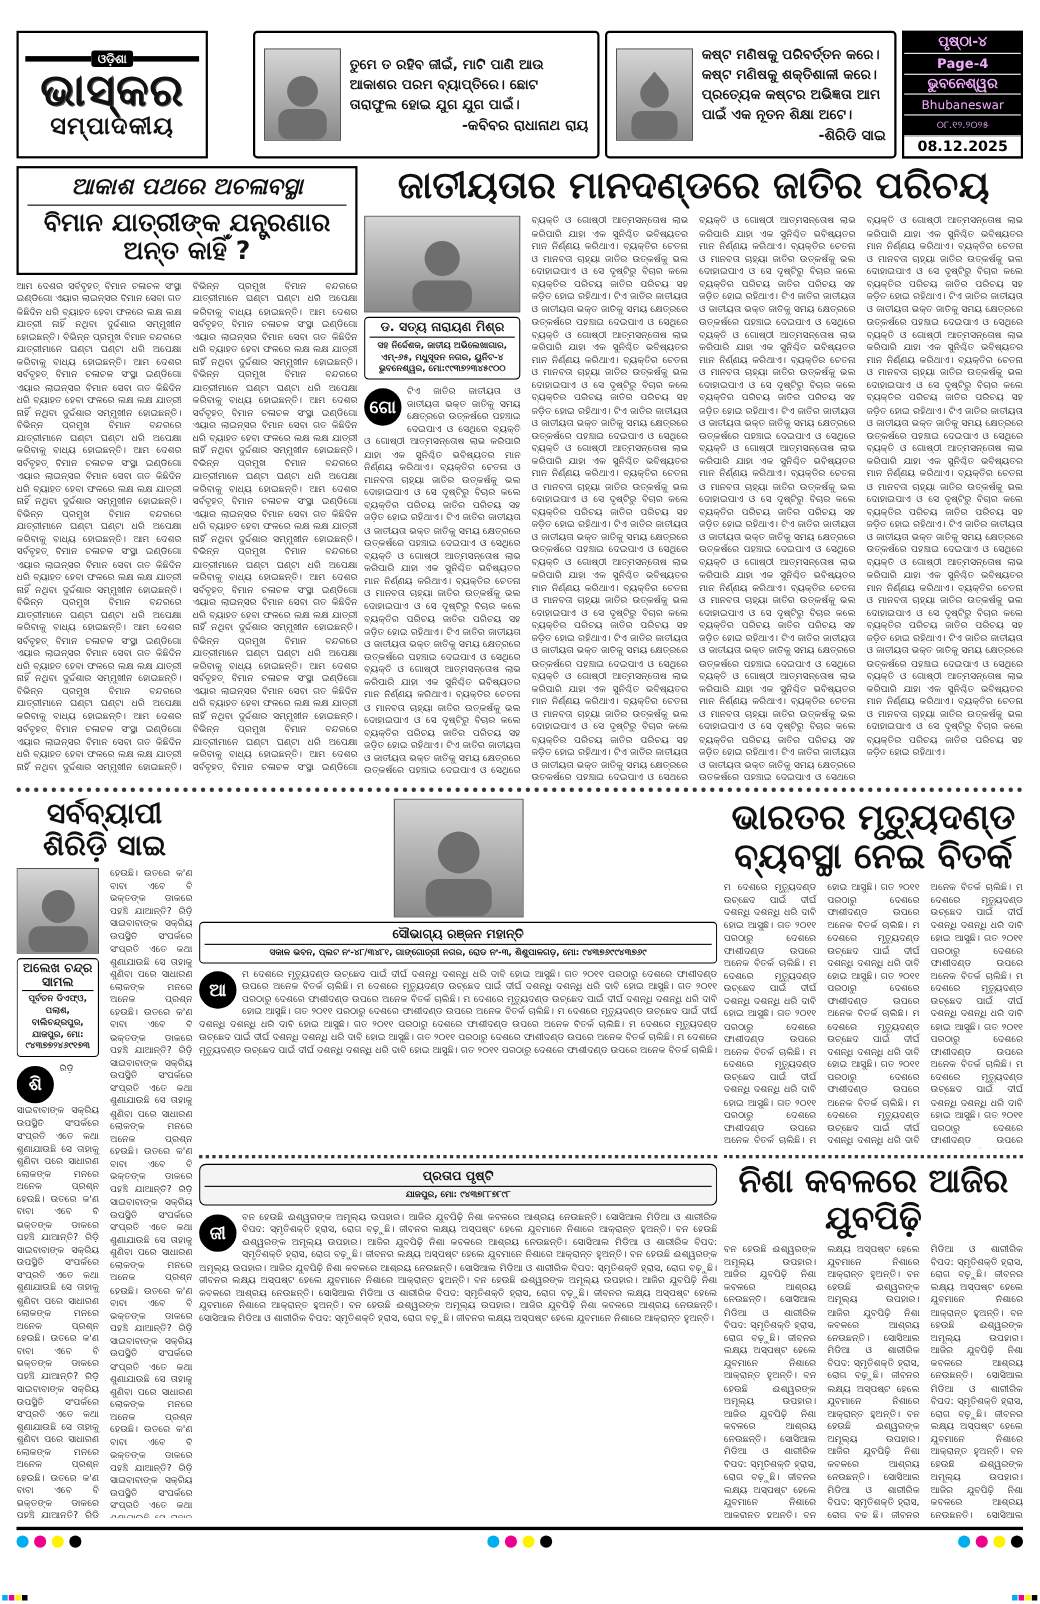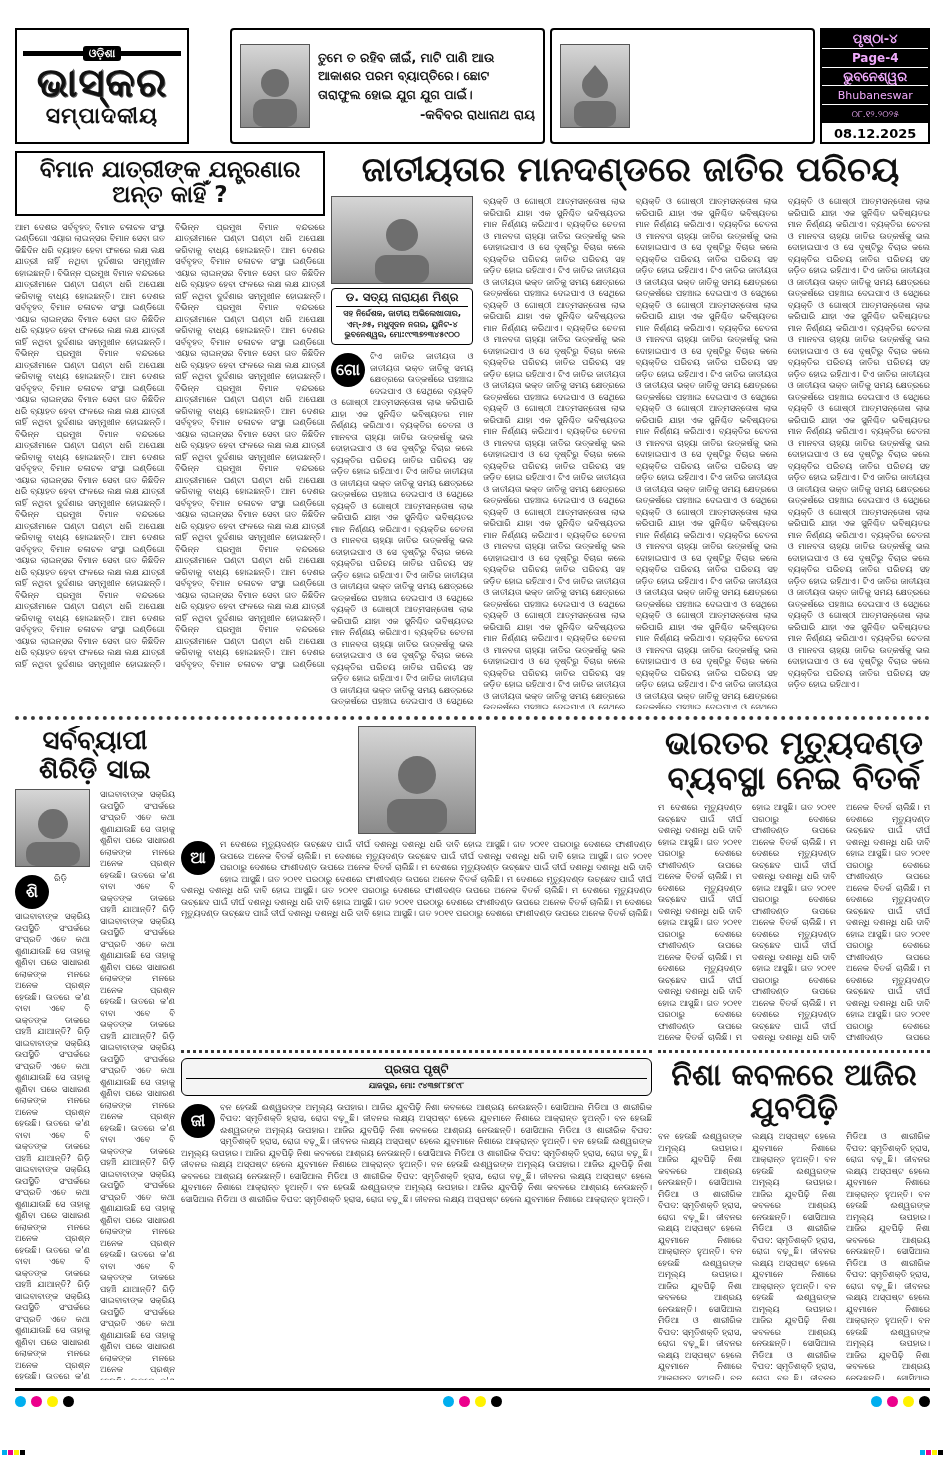--- a/index.html
+++ b/index.html
@@ -147,36 +147,41 @@
     </div>
 
     <div class="quotebox q2">
       <div class="photo q-photo">
         <svg width="60" height="66" viewBox="0 0 60 66">
           <circle cx="30" cy="24" r="13" fill="#6e6e6e"></circle>
           <path d="M30 4 L40 16 L20 16 Z" fill="#6e6e6e"></path>
           <rect x="9" y="40" width="42" height="26" rx="9" fill="#6e6e6e"></rect>
         </svg>
       </div>
+      <div class="q-text">
+        <div class="q-quote">କଷ୍ଟ ମଣିଷକୁ ପରିବର୍ତ୍ତନ କରେ। କଷ୍ଟ ମଣିଷକୁ ଶକ୍ତିଶାଳୀ କରେ। ପ୍ରତ୍ୟେକ କଷ୍ଟର ଅଭିଜ୍ଞତା ଆମ ପାଇଁ ଏକ ନୂତନ ଶିକ୍ଷା ଅଟେ।</div>
+        <div class="q-attr">-ଶିରିଡି ସାଇ</div>
+      </div>
     </div>
 
     <div class="pageinfo">
       <div class="pi-page-od">ପୃଷ୍ଠା-୪</div>
       <div class="pi-page-en">Page-4</div>
       <div class="pi-city-od">ଭୁବନେଶ୍ୱର</div>
       <div class="pi-city-en">Bhubaneswar</div>
       <div class="pi-date-od">୦୮.୧୨.୨୦୨୫</div>
       <div class="pi-date-en">08.12.2025</div>
     </div>
   </div>
 
   <div class="section1">
 
     <div class="art-aviation">
       <div class="aviation-headbox">
+        <div class="aviation-kicker">ଆକାଶ ପଥରେ ଅଚଳାବସ୍ଥା</div>
         <div class="aviation-headline">ବିମାନ ଯାତ୍ରୀଙ୍କ ଯନ୍ତ୍ରଣାର ଅନ୍ତ କାହିଁ ?</div>
       </div>
       <div class="aviation-body bodytext">ଆମ ଦେଶର ସର୍ବବୃହତ୍ ବିମାନ ଚଳାଚଳ ସଂସ୍ଥା ଇଣ୍ଡିଗୋ ଏୟାର ଲାଇନ୍ସର ବିମାନ ସେବା ଗତ କିଛିଦିନ ଧରି ବ୍ୟାହତ ହେବା ଫଳରେ ଲକ୍ଷ ଲକ୍ଷ ଯାତ୍ରୀ ନାହିଁ ନଥିବା ଦୁର୍ଦ୍ଦଶାର ସମ୍ମୁଖୀନ ହୋଇଛନ୍ତି। ବିଭିନ୍ନ ପ୍ରମୁଖ ବିମାନ ବନ୍ଦରରେ ଯାତ୍ରୀମାନେ ଘଣ୍ଟା ଘଣ୍ଟା ଧରି ଅପେକ୍ଷା କରିବାକୁ ବାଧ୍ୟ ହୋଇଛନ୍ତି। ଆମ ଦେଶର ସର୍ବବୃହତ୍ ବିମାନ ଚଳାଚଳ ସଂସ୍ଥା ଇଣ୍ଡିଗୋ ଏୟାର ଲାଇନ୍ସର ବିମାନ ସେବା ଗତ କିଛିଦିନ ଧରି ବ୍ୟାହତ ହେବା ଫଳରେ ଲକ୍ଷ ଲକ୍ଷ ଯାତ୍ରୀ ନାହିଁ ନଥିବା ଦୁର୍ଦ୍ଦଶାର ସମ୍ମୁଖୀନ ହୋଇଛନ୍ତି। ବିଭିନ୍ନ ପ୍ରମୁଖ ବିମାନ ବନ୍ଦରରେ ଯାତ୍ରୀମାନେ ଘଣ୍ଟା ଘଣ୍ଟା ଧରି ଅପେକ୍ଷା କରିବାକୁ ବାଧ୍ୟ ହୋଇଛନ୍ତି। ଆମ ଦେଶର ସର୍ବବୃହତ୍ ବିମାନ ଚଳାଚଳ ସଂସ୍ଥା ଇଣ୍ଡିଗୋ ଏୟାର ଲାଇନ୍ସର ବିମାନ ସେବା ଗତ କିଛିଦିନ ଧରି ବ୍ୟାହତ ହେବା ଫଳରେ ଲକ୍ଷ ଲକ୍ଷ ଯାତ୍ରୀ ନାହିଁ ନଥିବା ଦୁର୍ଦ୍ଦଶାର ସମ୍ମୁଖୀନ ହୋଇଛନ୍ତି। ବିଭିନ୍ନ ପ୍ରମୁଖ ବିମାନ ବନ୍ଦରରେ ଯାତ୍ରୀମାନେ ଘଣ୍ଟା ଘଣ୍ଟା ଧରି ଅପେକ୍ଷା କରିବାକୁ ବାଧ୍ୟ ହୋଇଛନ୍ତି। ଆମ ଦେଶର ସର୍ବବୃହତ୍ ବିମାନ ଚଳାଚଳ ସଂସ୍ଥା ଇଣ୍ଡିଗୋ ଏୟାର ଲାଇନ୍ସର ବିମାନ ସେବା ଗତ କିଛିଦିନ ଧରି ବ୍ୟାହତ ହେବା ଫଳରେ ଲକ୍ଷ ଲକ୍ଷ ଯାତ୍ରୀ ନାହିଁ ନଥିବା ଦୁର୍ଦ୍ଦଶାର ସମ୍ମୁଖୀନ ହୋଇଛନ୍ତି। ବିଭିନ୍ନ ପ୍ରମୁଖ ବିମାନ ବନ୍ଦରରେ ଯାତ୍ରୀମାନେ ଘଣ୍ଟା ଘଣ୍ଟା ଧରି ଅପେକ୍ଷା କରିବାକୁ ବାଧ୍ୟ ହୋଇଛନ୍ତି। ଆମ ଦେଶର ସର୍ବବୃହତ୍ ବିମାନ ଚଳାଚଳ ସଂସ୍ଥା ଇଣ୍ଡିଗୋ ଏୟାର ଲାଇନ୍ସର ବିମାନ ସେବା ଗତ କିଛିଦିନ ଧରି ବ୍ୟାହତ ହେବା ଫଳରେ ଲକ୍ଷ ଲକ୍ଷ ଯାତ୍ରୀ ନାହିଁ ନଥିବା ଦୁର୍ଦ୍ଦଶାର ସମ୍ମୁଖୀନ ହୋଇଛନ୍ତି। ବିଭିନ୍ନ ପ୍ରମୁଖ ବିମାନ ବନ୍ଦରରେ ଯାତ୍ରୀମାନେ ଘଣ୍ଟା ଘଣ୍ଟା ଧରି ଅପେକ୍ଷା କରିବାକୁ ବାଧ୍ୟ ହୋଇଛନ୍ତି। ଆମ ଦେଶର ସର୍ବବୃହତ୍ ବିମାନ ଚଳାଚଳ ସଂସ୍ଥା ଇଣ୍ଡିଗୋ ଏୟାର ଲାଇନ୍ସର ବିମାନ ସେବା ଗତ କିଛିଦିନ ଧରି ବ୍ୟାହତ ହେବା ଫଳରେ ଲକ୍ଷ ଲକ୍ଷ ଯାତ୍ରୀ ନାହିଁ ନଥିବା ଦୁର୍ଦ୍ଦଶାର ସମ୍ମୁଖୀନ ହୋଇଛନ୍ତି। ବିଭିନ୍ନ ପ୍ରମୁଖ ବିମାନ ବନ୍ଦରରେ ଯାତ୍ରୀମାନେ ଘଣ୍ଟା ଘଣ୍ଟା ଧରି ଅପେକ୍ଷା କରିବାକୁ ବାଧ୍ୟ ହୋଇଛନ୍ତି। ଆମ ଦେଶର ସର୍ବବୃହତ୍ ବିମାନ ଚଳାଚଳ ସଂସ୍ଥା ଇଣ୍ଡିଗୋ ଏୟାର ଲାଇନ୍ସର ବିମାନ ସେବା ଗତ କିଛିଦିନ ଧରି ବ୍ୟାହତ ହେବା ଫଳରେ ଲକ୍ଷ ଲକ୍ଷ ଯାତ୍ରୀ ନାହିଁ ନଥିବା ଦୁର୍ଦ୍ଦଶାର ସମ୍ମୁଖୀନ ହୋଇଛନ୍ତି। ବିଭିନ୍ନ ପ୍ରମୁଖ ବିମାନ ବନ୍ଦରରେ ଯାତ୍ରୀମାନେ ଘଣ୍ଟା ଘଣ୍ଟା ଧରି ଅପେକ୍ଷା କରିବାକୁ ବାଧ୍ୟ ହୋଇଛନ୍ତି। ଆମ ଦେଶର ସର୍ବବୃହତ୍ ବିମାନ ଚଳାଚଳ ସଂସ୍ଥା ଇଣ୍ଡିଗୋ ଏୟାର ଲାଇନ୍ସର ବିମାନ ସେବା ଗତ କିଛିଦିନ ଧରି ବ୍ୟାହତ ହେବା ଫଳରେ ଲକ୍ଷ ଲକ୍ଷ ଯାତ୍ରୀ ନାହିଁ ନଥିବା ଦୁର୍ଦ୍ଦଶାର ସମ୍ମୁଖୀନ ହୋଇଛନ୍ତି। ବିଭିନ୍ନ ପ୍ରମୁଖ ବିମାନ ବନ୍ଦରରେ ଯାତ୍ରୀମାନେ ଘଣ୍ଟା ଘଣ୍ଟା ଧରି ଅପେକ୍ଷା କରିବାକୁ ବାଧ୍ୟ ହୋଇଛନ୍ତି। ଆମ ଦେଶର ସର୍ବବୃହତ୍ ବିମାନ ଚଳାଚଳ ସଂସ୍ଥା ଇଣ୍ଡିଗୋ ଏୟାର ଲାଇନ୍ସର ବିମାନ ସେବା ଗତ କିଛିଦିନ ଧରି ବ୍ୟାହତ ହେବା ଫଳରେ ଲକ୍ଷ ଲକ୍ଷ ଯାତ୍ରୀ ନାହିଁ ନଥିବା ଦୁର୍ଦ୍ଦଶାର ସମ୍ମୁଖୀନ ହୋଇଛନ୍ତି। ବିଭିନ୍ନ ପ୍ରମୁଖ ବିମାନ ବନ୍ଦରରେ ଯାତ୍ରୀମାନେ ଘଣ୍ଟା ଘଣ୍ଟା ଧରି ଅପେକ୍ଷା କରିବାକୁ ବାଧ୍ୟ ହୋଇଛନ୍ତି। ଆମ ଦେଶର ସର୍ବବୃହତ୍ ବିମାନ ଚଳାଚଳ ସଂସ୍ଥା ଇଣ୍ଡିଗୋ ଏୟାର ଲାଇନ୍ସର ବିମାନ ସେବା ଗତ କିଛିଦିନ ଧରି ବ୍ୟାହତ ହେବା ଫଳରେ ଲକ୍ଷ ଲକ୍ଷ ଯାତ୍ରୀ ନାହିଁ ନଥିବା ଦୁର୍ଦ୍ଦଶାର ସମ୍ମୁଖୀନ ହୋଇଛନ୍ତି। ବିଭିନ୍ନ ପ୍ରମୁଖ ବିମାନ ବନ୍ଦରରେ ଯାତ୍ରୀମାନେ ଘଣ୍ଟା ଘଣ୍ଟା ଧରି ଅପେକ୍ଷା କରିବାକୁ ବାଧ୍ୟ ହୋଇଛନ୍ତି। ଆମ ଦେଶର ସର୍ବବୃହତ୍ ବିମାନ ଚଳାଚଳ ସଂସ୍ଥା ଇଣ୍ଡିଗୋ ଏୟାର ଲାଇନ୍ସର ବିମାନ ସେବା ଗତ କିଛିଦିନ ଧରି ବ୍ୟାହତ ହେବା ଫଳରେ ଲକ୍ଷ ଲକ୍ଷ ଯାତ୍ରୀ ନାହିଁ ନଥିବା ଦୁର୍ଦ୍ଦଶାର ସମ୍ମୁଖୀନ ହୋଇଛନ୍ତି। ବିଭିନ୍ନ ପ୍ରମୁଖ ବିମାନ ବନ୍ଦରରେ ଯାତ୍ରୀମାନେ ଘଣ୍ଟା ଘଣ୍ଟା ଧରି ଅପେକ୍ଷା କରିବାକୁ ବାଧ୍ୟ ହୋଇଛନ୍ତି। ଆମ ଦେଶର ସର୍ବବୃହତ୍ ବିମାନ ଚଳାଚଳ ସଂସ୍ଥା ଇଣ୍ଡିଗୋ ଏୟାର ଲାଇନ୍ସର ବିମାନ ସେବା ଗତ କିଛିଦିନ ଧରି ବ୍ୟାହତ ହେବା ଫଳରେ ଲକ୍ଷ ଲକ୍ଷ ଯାତ୍ରୀ ନାହିଁ ନଥିବା ଦୁର୍ଦ୍ଦଶାର ସମ୍ମୁଖୀନ ହୋଇଛନ୍ତି। ବିଭିନ୍ନ ପ୍ରମୁଖ ବିମାନ ବନ୍ଦରରେ ଯାତ୍ରୀମାନେ ଘଣ୍ଟା ଘଣ୍ଟା ଧରି ଅପେକ୍ଷା କରିବାକୁ ବାଧ୍ୟ ହୋଇଛନ୍ତି। ଆମ ଦେଶର ସର୍ବବୃହତ୍ ବିମାନ ଚଳାଚଳ ସଂସ୍ଥା ଇଣ୍ଡିଗୋ ଏୟାର ଲାଇନ୍ସର ବିମାନ ସେବା ଗତ କିଛିଦିନ ଧରି ବ୍ୟାହତ ହେବା ଫଳରେ ଲକ୍ଷ ଲକ୍ଷ ଯାତ୍ରୀ ନାହିଁ ନଥିବା ଦୁର୍ଦ୍ଦଶାର ସମ୍ମୁଖୀନ ହୋଇଛନ୍ତି। ବିଭିନ୍ନ ପ୍ରମୁଖ ବିମାନ ବନ୍ଦରରେ ଯାତ୍ରୀମାନେ ଘଣ୍ଟା ଘଣ୍ଟା ଧରି ଅପେକ୍ଷା କରିବାକୁ ବାଧ୍ୟ ହୋଇଛନ୍ତି। ଆମ ଦେଶର ସର୍ବବୃହତ୍ ବିମାନ ଚଳାଚଳ ସଂସ୍ଥା ଇଣ୍ଡିଗୋ ଏୟାର ଲାଇନ୍ସର ବିମାନ ସେବା ଗତ କିଛିଦିନ ଧରି ବ୍ୟାହତ ହେବା ଫଳରେ ଲକ୍ଷ ଲକ୍ଷ ଯାତ୍ରୀ ନାହିଁ ନଥିବା ଦୁର୍ଦ୍ଦଶାର ସମ୍ମୁଖୀନ ହୋଇଛନ୍ତି। ବିଭିନ୍ନ ପ୍ରମୁଖ ବିମାନ ବନ୍ଦରରେ ଯାତ୍ରୀମାନେ ଘଣ୍ଟା ଘଣ୍ଟା ଧରି ଅପେକ୍ଷା କରିବାକୁ ବାଧ୍ୟ ହୋଇଛନ୍ତି।</div>
     </div>
 
     <div class="art-identity">
       <h1 class="identity-headline">ଜାତୀୟତାର ମାନଦଣ୍ଡରେ ଜାତିର ପରିଚୟ</h1>
       <div class="identity-body bodytext">
         <div class="bio">
           <div class="photo">
@@ -199,39 +204,47 @@
 
   <div class="section2">
 
     <div class="cell col-bio-left">
       <div class="photo">
         <svg width="84" height="90" viewBox="0 0 84 90">
           <circle cx="42" cy="32" r="19" fill="#6e6e6e"></circle>
           <rect x="12" y="56" width="60" height="34" rx="12" fill="#6e6e6e"></rect>
         </svg>
       </div>
+      <div class="bio-box">
+        <div class="bio-name">ସୌଭାଗ୍ୟ ରଞ୍ଜନ ମହାନ୍ତି</div>
+        <div class="bio-info">ସକାଳ ଭବନ, ପ୍ଲଟ ନଂ-୪୮/୩୪୮୧, ଗାଙ୍ଗୋତ୍ରୀ ନଗର, ରୋଡ ନଂ-୩, ଶିଶୁପାଳଗଡ଼, ମୋ: ୯୪୩୭୬୯୯୪୩୭୬୯</div>
+      </div>
       <div class="bodytext" style="margin-top:5px;">
         <span class="dropcap">ଆ</span><span>ମ ଦେଶରେ ମୃତ୍ୟୁଦଣ୍ଡ ଉଚ୍ଛେଦ ପାଇଁ ଦୀର୍ଘ ଦଶନ୍ଧି ଦଶନ୍ଧି ଧରି ଦାବି ହୋଇ ଆସୁଛି। ଗତ ୨୦୧୧ ପରଠାରୁ ଦେଶରେ ଫାଶୀଦଣ୍ଡ ଉପରେ ଅନେକ ବିତର୍କ ଚାଲିଛି। ମ ଦେଶରେ ମୃତ୍ୟୁଦଣ୍ଡ ଉଚ୍ଛେଦ ପାଇଁ ଦୀର୍ଘ ଦଶନ୍ଧି ଦଶନ୍ଧି ଧରି ଦାବି ହୋଇ ଆସୁଛି। ଗତ ୨୦୧୧ ପରଠାରୁ ଦେଶରେ ଫାଶୀଦଣ୍ଡ ଉପରେ ଅନେକ ବିତର୍କ ଚାଲିଛି। ମ ଦେଶରେ ମୃତ୍ୟୁଦଣ୍ଡ ଉଚ୍ଛେଦ ପାଇଁ ଦୀର୍ଘ ଦଶନ୍ଧି ଦଶନ୍ଧି ଧରି ଦାବି ହୋଇ ଆସୁଛି। ଗତ ୨୦୧୧ ପରଠାରୁ ଦେଶରେ ଫାଶୀଦଣ୍ଡ ଉପରେ ଅନେକ ବିତର୍କ ଚାଲିଛି। ମ ଦେଶରେ ମୃତ୍ୟୁଦଣ୍ଡ ଉଚ୍ଛେଦ ପାଇଁ ଦୀର୍ଘ ଦଶନ୍ଧି ଦଶନ୍ଧି ଧରି ଦାବି ହୋଇ ଆସୁଛି। ଗତ ୨୦୧୧ ପରଠାରୁ ଦେଶରେ ଫାଶୀଦଣ୍ଡ ଉପରେ ଅନେକ ବିତର୍କ ଚାଲିଛି। ମ ଦେଶରେ ମୃତ୍ୟୁଦଣ୍ଡ ଉଚ୍ଛେଦ ପାଇଁ ଦୀର୍ଘ ଦଶନ୍ଧି ଦଶନ୍ଧି ଧରି ଦାବି ହୋଇ ଆସୁଛି। ଗତ ୨୦୧୧ ପରଠାରୁ ଦେଶରେ ଫାଶୀଦଣ୍ଡ ଉପରେ ଅନେକ ବିତର୍କ ଚାଲିଛି। ମ ଦେଶରେ ମୃତ୍ୟୁଦଣ୍ଡ ଉଚ୍ଛେଦ ପାଇଁ ଦୀର୍ଘ ଦଶନ୍ଧି ଦଶନ୍ଧି ଧରି ଦାବି ହୋଇ ଆସୁଛି। ଗତ ୨୦୧୧ ପରଠାରୁ ଦେଶରେ ଫାଶୀଦଣ୍ଡ ଉପରେ ଅନେକ ବିତର୍କ ଚାଲିଛି।</span>
       </div>
     </div>
 
     <div class="cell art-death">
       <h2 class="death-headline">ଭାରତର ମୃତ୍ୟୁଦଣ୍ଡ ବ୍ୟବସ୍ଥା ନେଇ ବିତର୍କ</h2>
       <div class="death-body bodytext">ମ ଦେଶରେ ମୃତ୍ୟୁଦଣ୍ଡ ଉଚ୍ଛେଦ ପାଇଁ ଦୀର୍ଘ ଦଶନ୍ଧି ଦଶନ୍ଧି ଧରି ଦାବି ହୋଇ ଆସୁଛି। ଗତ ୨୦୧୧ ପରଠାରୁ ଦେଶରେ ଫାଶୀଦଣ୍ଡ ଉପରେ ଅନେକ ବିତର୍କ ଚାଲିଛି। ମ ଦେଶରେ ମୃତ୍ୟୁଦଣ୍ଡ ଉଚ୍ଛେଦ ପାଇଁ ଦୀର୍ଘ ଦଶନ୍ଧି ଦଶନ୍ଧି ଧରି ଦାବି ହୋଇ ଆସୁଛି। ଗତ ୨୦୧୧ ପରଠାରୁ ଦେଶରେ ଫାଶୀଦଣ୍ଡ ଉପରେ ଅନେକ ବିତର୍କ ଚାଲିଛି। ମ ଦେଶରେ ମୃତ୍ୟୁଦଣ୍ଡ ଉଚ୍ଛେଦ ପାଇଁ ଦୀର୍ଘ ଦଶନ୍ଧି ଦଶନ୍ଧି ଧରି ଦାବି ହୋଇ ଆସୁଛି। ଗତ ୨୦୧୧ ପରଠାରୁ ଦେଶରେ ଫାଶୀଦଣ୍ଡ ଉପରେ ଅନେକ ବିତର୍କ ଚାଲିଛି। ମ ଦେଶରେ ମୃତ୍ୟୁଦଣ୍ଡ ଉଚ୍ଛେଦ ପାଇଁ ଦୀର୍ଘ ଦଶନ୍ଧି ଦଶନ୍ଧି ଧରି ଦାବି ହୋଇ ଆସୁଛି। ଗତ ୨୦୧୧ ପରଠାରୁ ଦେଶରେ ଫାଶୀଦଣ୍ଡ ଉପରେ ଅନେକ ବିତର୍କ ଚାଲିଛି। ମ ଦେଶରେ ମୃତ୍ୟୁଦଣ୍ଡ ଉଚ୍ଛେଦ ପାଇଁ ଦୀର୍ଘ ଦଶନ୍ଧି ଦଶନ୍ଧି ଧରି ଦାବି ହୋଇ ଆସୁଛି। ଗତ ୨୦୧୧ ପରଠାରୁ ଦେଶରେ ଫାଶୀଦଣ୍ଡ ଉପରେ ଅନେକ ବିତର୍କ ଚାଲିଛି। ମ ଦେଶରେ ମୃତ୍ୟୁଦଣ୍ଡ ଉଚ୍ଛେଦ ପାଇଁ ଦୀର୍ଘ ଦଶନ୍ଧି ଦଶନ୍ଧି ଧରି ଦାବି ହୋଇ ଆସୁଛି। ଗତ ୨୦୧୧ ପରଠାରୁ ଦେଶରେ ଫାଶୀଦଣ୍ଡ ଉପରେ ଅନେକ ବିତର୍କ ଚାଲିଛି। ମ ଦେଶରେ ମୃତ୍ୟୁଦଣ୍ଡ ଉଚ୍ଛେଦ ପାଇଁ ଦୀର୍ଘ ଦଶନ୍ଧି ଦଶନ୍ଧି ଧରି ଦାବି ହୋଇ ଆସୁଛି। ଗତ ୨୦୧୧ ପରଠାରୁ ଦେଶରେ ଫାଶୀଦଣ୍ଡ ଉପରେ ଅନେକ ବିତର୍କ ଚାଲିଛି। ମ ଦେଶରେ ମୃତ୍ୟୁଦଣ୍ଡ ଉଚ୍ଛେଦ ପାଇଁ ଦୀର୍ଘ ଦଶନ୍ଧି ଦଶନ୍ଧି ଧରି ଦାବି ହୋଇ ଆସୁଛି। ଗତ ୨୦୧୧ ପରଠାରୁ ଦେଶରେ ଫାଶୀଦଣ୍ଡ ଉପରେ ଅନେକ ବିତର୍କ ଚାଲିଛି। ମ ଦେଶରେ ମୃତ୍ୟୁଦଣ୍ଡ ଉଚ୍ଛେଦ ପାଇଁ ଦୀର୍ଘ ଦଶନ୍ଧି ଦଶନ୍ଧି ଧରି ଦାବି ହୋଇ ଆସୁଛି। ଗତ ୨୦୧୧ ପରଠାରୁ ଦେଶରେ ଫାଶୀଦଣ୍ଡ ଉପରେ ଅନେକ ବିତର୍କ ଚାଲିଛି। ମ ଦେଶରେ ମୃତ୍ୟୁଦଣ୍ଡ ଉଚ୍ଛେଦ ପାଇଁ ଦୀର୍ଘ ଦଶନ୍ଧି ଦଶନ୍ଧି ଧରି ଦାବି ହୋଇ ଆସୁଛି। ଗତ ୨୦୧୧ ପରଠାରୁ ଦେଶରେ ଫାଶୀଦଣ୍ଡ ଉପରେ ଅନେକ ବିତର୍କ ଚାଲିଛି। ମ ଦେଶରେ ମୃତ୍ୟୁଦଣ୍ଡ ଉଚ୍ଛେଦ ପାଇଁ ଦୀର୍ଘ ଦଶନ୍ଧି ଦଶନ୍ଧି ଧରି ଦାବି ହୋଇ ଆସୁଛି। ଗତ ୨୦୧୧ ପରଠାରୁ ଦେଶରେ ଫାଶୀଦଣ୍ଡ ଉପରେ ଅନେକ ବିତର୍କ ଚାଲିଛି। ମ ଦେଶରେ ମୃତ୍ୟୁଦଣ୍ଡ ଉଚ୍ଛେଦ ପାଇଁ ଦୀର୍ଘ ଦଶନ୍ଧି ଦଶନ୍ଧି ଧରି ଦାବି ହୋଇ ଆସୁଛି। ଗତ ୨୦୧୧ ପରଠାରୁ ଦେଶରେ ଫାଶୀଦଣ୍ଡ ଉପରେ ଅନେକ ବିତର୍କ ଚାଲିଛି। ମ ଦେଶରେ ମୃତ୍ୟୁଦଣ୍ଡ ଉଚ୍ଛେଦ ପାଇଁ ଦୀର୍ଘ ଦଶନ୍ଧି ଦଶନ୍ଧି ଧରି ଦାବି ହୋଇ ଆସୁଛି। ଗତ ୨୦୧୧ ପରଠାରୁ ଦେଶରେ ଫାଶୀଦଣ୍ଡ ଉପରେ ଅନେକ ବିତର୍କ ଚାଲିଛି। ମ ଦେଶରେ ମୃତ୍ୟୁଦଣ୍ଡ ଉଚ୍ଛେଦ ପାଇଁ ଦୀର୍ଘ ଦଶନ୍ଧି ଦଶନ୍ଧି ଧରି ଦାବି ହୋଇ ଆସୁଛି। ଗତ ୨୦୧୧ ପରଠାରୁ ଦେଶରେ ଫାଶୀଦଣ୍ଡ ଉପରେ ଅନେକ ବିତର୍କ ଚାଲିଛି। ମ ଦେଶରେ ମୃତ୍ୟୁଦଣ୍ଡ ଉଚ୍ଛେଦ ପାଇଁ ଦୀର୍ଘ ଦଶନ୍ଧି ଦଶନ୍ଧି ଧରି ଦାବି ହୋଇ ଆସୁଛି। ଗତ ୨୦୧୧ ପରଠାରୁ ଦେଶରେ ଫାଶୀଦଣ୍ଡ ଉପରେ ଅନେକ ବିତର୍କ ଚାଲିଛି। ମ ଦେଶରେ ମୃତ୍ୟୁଦଣ୍ଡ ଉଚ୍ଛେଦ ପାଇଁ ଦୀର୍ଘ ଦଶନ୍ଧି ଦଶନ୍ଧି ଧରି ଦାବି ହୋଇ ଆସୁଛି। ଗତ ୨୦୧୧ ପରଠାରୁ ଦେଶରେ ଫାଶୀଦଣ୍ଡ ଉପରେ ଅନେକ ବିତର୍କ ଚାଲିଛି। ମ ଦେଶରେ ମୃତ୍ୟୁଦଣ୍ଡ ଉଚ୍ଛେଦ ପାଇଁ ଦୀର୍ଘ ଦଶନ୍ଧି ଦଶନ୍ଧି ଧରି ଦାବି ହୋଇ ଆସୁଛି। ଗତ ୨୦୧୧ ପରଠାରୁ ଦେଶରେ ଫାଶୀଦଣ୍ଡ ଉପରେ ଅନେକ ବିତର୍କ ଚାଲିଛି। ମ ଦେଶରେ ମୃତ୍ୟୁଦଣ୍ଡ ଉଚ୍ଛେଦ ପାଇଁ ଦୀର୍ଘ ଦଶନ୍ଧି ଦଶନ୍ଧି ଧରି ଦାବି ହୋଇ ଆସୁଛି। ଗତ ୨୦୧୧ ପରଠାରୁ ଦେଶରେ ଫାଶୀଦଣ୍ଡ ଉପରେ ଅନେକ ବିତର୍କ ଚାଲିଛି। ମ ଦେଶରେ ମୃତ୍ୟୁଦଣ୍ଡ ଉଚ୍ଛେଦ ପାଇଁ ଦୀର୍ଘ ଦଶନ୍ଧି ଦଶନ୍ଧି ଧରି ଦାବି ହୋଇ ଆସୁଛି। ଗତ ୨୦୧୧ ପରଠାରୁ ଦେଶରେ ଫାଶୀଦଣ୍ଡ ଉପରେ ଅନେକ ବିତର୍କ ଚାଲିଛି। ମ ଦେଶରେ ମୃତ୍ୟୁଦଣ୍ଡ ଉଚ୍ଛେଦ ପାଇଁ ଦୀର୍ଘ ଦଶନ୍ଧି ଦଶନ୍ଧି ଧରି ଦାବି ହୋଇ ଆସୁଛି। ଗତ ୨୦୧୧ ପରଠାରୁ ଦେଶରେ ଫାଶୀଦଣ୍ଡ ଉପରେ ଅନେକ ବିତର୍କ ଚାଲିଛି। ମ ଦେଶରେ ମୃତ୍ୟୁଦଣ୍ଡ ଉଚ୍ଛେଦ ପାଇଁ ଦୀର୍ଘ ଦଶନ୍ଧି ଦଶନ୍ଧି ଧରି ଦାବି ହୋଇ ଆସୁଛି। ଗତ ୨୦୧୧ ପରଠାରୁ ଦେଶରେ ଫାଶୀଦଣ୍ଡ ଉପରେ ଅନେକ ବିତର୍କ ଚାଲିଛି। ମ ଦେଶରେ ମୃତ୍ୟୁଦଣ୍ଡ ଉଚ୍ଛେଦ ପାଇଁ ଦୀର୍ଘ ଦଶନ୍ଧି ଦଶନ୍ଧି ଧରି ଦାବି ହୋଇ ଆସୁଛି। ଗତ ୨୦୧୧ ପରଠାରୁ ଦେଶରେ ଫାଶୀଦଣ୍ଡ ଉପରେ ଅନେକ ବିତର୍କ ଚାଲିଛି। ମ ଦେଶରେ ମୃତ୍ୟୁଦଣ୍ଡ ଉଚ୍ଛେଦ ପାଇଁ ଦୀର୍ଘ ଦଶନ୍ଧି ଦଶନ୍ଧି ଧରି ଦାବି ହୋଇ ଆସୁଛି। ଗତ ୨୦୧୧ ପରଠାରୁ ଦେଶରେ ଫାଶୀଦଣ୍ଡ ଉପରେ ଅନେକ ବିତର୍କ ଚାଲିଛି। ମ ଦେଶରେ ମୃତ୍ୟୁଦଣ୍ଡ ଉଚ୍ଛେଦ ପାଇଁ ଦୀର୍ଘ ଦଶନ୍ଧି ଦଶନ୍ଧି ଧରି ଦାବି ହୋଇ ଆସୁଛି। ଗତ ୨୦୧୧ ପରଠାରୁ ଦେଶରେ ଫାଶୀଦଣ୍ଡ ଉପରେ ଅନେକ ବିତର୍କ ଚାଲିଛି। ମ ଦେଶରେ ମୃତ୍ୟୁଦଣ୍ଡ ଉଚ୍ଛେଦ ପାଇଁ ଦୀର୍ଘ ଦଶନ୍ଧି ଦଶନ୍ଧି ଧରି ଦାବି ହୋଇ ଆସୁଛି। ଗତ ୨୦୧୧ ପରଠାରୁ ଦେଶରେ ଫାଶୀଦଣ୍ଡ ଉପରେ ଅନେକ ବିତର୍କ ଚାଲିଛି। ମ ଦେଶରେ ମୃତ୍ୟୁଦଣ୍ଡ ଉଚ୍ଛେଦ ପାଇଁ ଦୀର୍ଘ ଦଶନ୍ଧି ଦଶନ୍ଧି ଧରି ଦାବି ହୋଇ ଆସୁଛି। ଗତ ୨୦୧୧ ପରଠାରୁ ଦେଶରେ ଫାଶୀଦଣ୍ଡ ଉପରେ ଅନେକ ବିତର୍କ ଚାଲିଛି। ମ ଦେଶରେ ମୃତ୍ୟୁଦଣ୍ଡ ଉଚ୍ଛେଦ ପାଇଁ ଦୀର୍ଘ ଦଶନ୍ଧି ଦଶନ୍ଧି ଧରି ଦାବି ହୋଇ ଆସୁଛି। ଗତ ୨୦୧୧ ପରଠାରୁ ଦେଶରେ ଫାଶୀଦଣ୍ଡ ଉପରେ ଅନେକ ବିତର୍କ ଚାଲିଛି। ମ ଦେଶରେ ମୃତ୍ୟୁଦଣ୍ଡ ଉଚ୍ଛେଦ ପାଇଁ ଦୀର୍ଘ ଦଶନ୍ଧି ଦଶନ୍ଧି ଧରି ଦାବି ହୋଇ ଆସୁଛି। ଗତ ୨୦୧୧ ପରଠାରୁ ଦେଶରେ ଫାଶୀଦଣ୍ଡ ଉପରେ ଅନେକ ବିତର୍କ ଚାଲିଛି।</div>
     </div>
 
     <div class="cell art-shirdi">
       <h2 class="shirdi-headline">ସର୍ବବ୍ୟାପୀ ଶିରିଡ଼ି ସାଇ</h2>
       <div class="shirdi-body bodytext">
         <div class="bio">
           <div class="photo">
             <svg width="76" height="66" viewBox="0 0 76 66">
               <circle cx="38" cy="24" r="15" fill="#6e6e6e"></circle>
               <rect x="11" y="42" width="54" height="24" rx="10" fill="#6e6e6e"></rect>
             </svg>
+          </div>
+          <div class="bio-box">
+            <div class="bio-name">ଅଲେଖ ଚନ୍ଦ୍ର ସାମଲ</div>
+            <div class="bio-info">ପୂର୍ବତନ ଡିଏଫ୍ଓ, ପଲାଶ, ବାଲିଚନ୍ଦ୍ରପୁର, ଯାଜପୁର, ମୋ: ୯୪୩୭୭୨୪୬୯୧୭୩</div>
           </div>
         </div>
         <span class="dropcap">ଶି</span><span>ରିଡ଼ି ସାଇବାବାଙ୍କ ସକ୍ରିୟ ଉପସ୍ଥିତି ସଂପର୍କରେ ସଂପ୍ରତି ଏତେ କଥା ଶୁଣାଯାଉଛି ସେ ତାହାକୁ ଶୁଣିବା ପରେ ସାଧାରଣ ଲୋକଙ୍କ ମନରେ ଅନେକ ପ୍ରଶ୍ନ ହେଉଛି। ଉତରେ କ'ଣ ବାବା ଏବେ ବି ଭକ୍ତଙ୍କ ଡାକରେ ପହଞ୍ଚି ଯାଆନ୍ତି? ରିଡ଼ି ସାଇବାବାଙ୍କ ସକ୍ରିୟ ଉପସ୍ଥିତି ସଂପର୍କରେ ସଂପ୍ରତି ଏତେ କଥା ଶୁଣାଯାଉଛି ସେ ତାହାକୁ ଶୁଣିବା ପରେ ସାଧାରଣ ଲୋକଙ୍କ ମନରେ ଅନେକ ପ୍ରଶ୍ନ ହେଉଛି। ଉତରେ କ'ଣ ବାବା ଏବେ ବି ଭକ୍ତଙ୍କ ଡାକରେ ପହଞ୍ଚି ଯାଆନ୍ତି? ରିଡ଼ି ସାଇବାବାଙ୍କ ସକ୍ରିୟ ଉପସ୍ଥିତି ସଂପର୍କରେ ସଂପ୍ରତି ଏତେ କଥା ଶୁଣାଯାଉଛି ସେ ତାହାକୁ ଶୁଣିବା ପରେ ସାଧାରଣ ଲୋକଙ୍କ ମନରେ ଅନେକ ପ୍ରଶ୍ନ ହେଉଛି। ଉତରେ କ'ଣ ବାବା ଏବେ ବି ଭକ୍ତଙ୍କ ଡାକରେ ପହଞ୍ଚି ଯାଆନ୍ତି? ରିଡ଼ି ସାଇବାବାଙ୍କ ସକ୍ରିୟ ଉପସ୍ଥିତି ସଂପର୍କରେ ସଂପ୍ରତି ଏତେ କଥା ଶୁଣାଯାଉଛି ସେ ତାହାକୁ ଶୁଣିବା ପରେ ସାଧାରଣ ଲୋକଙ୍କ ମନରେ ଅନେକ ପ୍ରଶ୍ନ ହେଉଛି। ଉତରେ କ'ଣ ବାବା ଏବେ ବି ଭକ୍ତଙ୍କ ଡାକରେ ପହଞ୍ଚି ଯାଆନ୍ତି? ରିଡ଼ି ସାଇବାବାଙ୍କ ସକ୍ରିୟ ଉପସ୍ଥିତି ସଂପର୍କରେ ସଂପ୍ରତି ଏତେ କଥା ଶୁଣାଯାଉଛି ସେ ତାହାକୁ ଶୁଣିବା ପରେ ସାଧାରଣ ଲୋକଙ୍କ ମନରେ ଅନେକ ପ୍ରଶ୍ନ ହେଉଛି। ଉତରେ କ'ଣ ବାବା ଏବେ ବି ଭକ୍ତଙ୍କ ଡାକରେ ପହଞ୍ଚି ଯାଆନ୍ତି? ରିଡ଼ି ସାଇବାବାଙ୍କ ସକ୍ରିୟ ଉପସ୍ଥିତି ସଂପର୍କରେ ସଂପ୍ରତି ଏତେ କଥା ଶୁଣାଯାଉଛି ସେ ତାହାକୁ ଶୁଣିବା ପରେ ସାଧାରଣ ଲୋକଙ୍କ ମନରେ ଅନେକ ପ୍ରଶ୍ନ ହେଉଛି। ଉତରେ କ'ଣ ବାବା ଏବେ ବି ଭକ୍ତଙ୍କ ଡାକରେ ପହଞ୍ଚି ଯାଆନ୍ତି? ରିଡ଼ି ସାଇବାବାଙ୍କ ସକ୍ରିୟ ଉପସ୍ଥିତି ସଂପର୍କରେ ସଂପ୍ରତି ଏତେ କଥା ଶୁଣାଯାଉଛି ସେ ତାହାକୁ ଶୁଣିବା ପରେ ସାଧାରଣ ଲୋକଙ୍କ ମନରେ ଅନେକ ପ୍ରଶ୍ନ ହେଉଛି। ଉତରେ କ'ଣ ବାବା ଏବେ ବି ଭକ୍ତଙ୍କ ଡାକରେ ପହଞ୍ଚି ଯାଆନ୍ତି? ରିଡ଼ି ସାଇବାବାଙ୍କ ସକ୍ରିୟ ଉପସ୍ଥିତି ସଂପର୍କରେ ସଂପ୍ରତି ଏତେ କଥା ଶୁଣାଯାଉଛି ସେ ତାହାକୁ ଶୁଣିବା ପରେ ସାଧାରଣ ଲୋକଙ୍କ ମନରେ ଅନେକ ପ୍ରଶ୍ନ ହେଉଛି। ଉତରେ କ'ଣ ବାବା ଏବେ ବି ଭକ୍ତଙ୍କ ଡାକରେ ପହଞ୍ଚି ଯାଆନ୍ତି? ରିଡ଼ି ସାଇବାବାଙ୍କ ସକ୍ରିୟ ଉପସ୍ଥିତି ସଂପର୍କରେ ସଂପ୍ରତି ଏତେ କଥା ଶୁଣାଯାଉଛି ସେ ତାହାକୁ ଶୁଣିବା ପରେ ସାଧାରଣ ଲୋକଙ୍କ ମନରେ ଅନେକ ପ୍ରଶ୍ନ ହେଉଛି। ଉତରେ କ'ଣ ବାବା ଏବେ ବି ଭକ୍ତଙ୍କ ଡାକରେ ପହଞ୍ଚି ଯାଆନ୍ତି? ରିଡ଼ି ସାଇବାବାଙ୍କ ସକ୍ରିୟ ଉପସ୍ଥିତି ସଂପର୍କରେ ସଂପ୍ରତି ଏତେ କଥା ଶୁଣାଯାଉଛି ସେ ତାହାକୁ ଶୁଣିବା ପରେ ସାଧାରଣ ଲୋକଙ୍କ ମନରେ ଅନେକ ପ୍ରଶ୍ନ ହେଉଛି। ଉତରେ କ'ଣ ବାବା ଏବେ ବି ଭକ୍ତଙ୍କ ଡାକରେ ପହଞ୍ଚି ଯାଆନ୍ତି? ରିଡ଼ି ସାଇବାବାଙ୍କ ସକ୍ରିୟ ଉପସ୍ଥିତି ସଂପର୍କରେ ସଂପ୍ରତି ଏତେ କଥା ଶୁଣାଯାଉଛି ସେ ତାହାକୁ ଶୁଣିବା ପରେ ସାଧାରଣ ଲୋକଙ୍କ ମନରେ ଅନେକ ପ୍ରଶ୍ନ ହେଉଛି। ଉତରେ କ'ଣ ବାବା ଏବେ ବି ଭକ୍ତଙ୍କ ଡାକରେ ପହଞ୍ଚି ଯାଆନ୍ତି? ରିଡ଼ି ସାଇବାବାଙ୍କ ସକ୍ରିୟ ଉପସ୍ଥିତି ସଂପର୍କରେ ସଂପ୍ରତି ଏତେ କଥା ଶୁଣାଯାଉଛି ସେ ତାହାକୁ ଶୁଣିବା ପରେ ସାଧାରଣ ଲୋକଙ୍କ ମନରେ ଅନେକ ପ୍ରଶ୍ନ ହେଉଛି। ଉତରେ କ'ଣ ବାବା ଏବେ ବି ଭକ୍ତଙ୍କ ଡାକରେ ପହଞ୍ଚି ଯାଆନ୍ତି? ରିଡ଼ି ସାଇବାବାଙ୍କ ସକ୍ରିୟ ଉପସ୍ଥିତି ସଂପର୍କରେ ସଂପ୍ରତି ଏତେ କଥା ଶୁଣାଯାଉଛି ସେ ତାହାକୁ ଶୁଣିବା ପରେ ସାଧାରଣ ଲୋକଙ୍କ ମନରେ ଅନେକ ପ୍ରଶ୍ନ ହେଉଛି। ଉତରେ କ'ଣ ବାବା ଏବେ ବି ଭକ୍ତଙ୍କ ଡାକରେ ପହଞ୍ଚି ଯାଆନ୍ତି? ରିଡ଼ି ସାଇବାବାଙ୍କ ସକ୍ରିୟ ଉପସ୍ଥିତି ସଂପର୍କରେ ସଂପ୍ରତି ଏତେ କଥା ଶୁଣାଯାଉଛି ସେ ତାହାକୁ ଶୁଣିବା ପରେ ସାଧାରଣ ଲୋକଙ୍କ ମନରେ ଅନେକ ପ୍ରଶ୍ନ ହେଉଛି। ଉତରେ କ'ଣ ବାବା ଏବେ ବି ଭକ୍ତଙ୍କ ଡାକରେ ପହଞ୍ଚି ଯାଆନ୍ତି? ରିଡ଼ି ସାଇବାବାଙ୍କ ସକ୍ରିୟ ଉପସ୍ଥିତି ସଂପର୍କରେ ସଂପ୍ରତି ଏତେ କଥା ଶୁଣାଯାଉଛି ସେ ତାହାକୁ ଶୁଣିବା ପରେ ସାଧାରଣ ଲୋକଙ୍କ ମନରେ ଅନେକ ପ୍ରଶ୍ନ ହେଉଛି। ଉତରେ କ'ଣ ବାବା ଏବେ ବି ଭକ୍ତଙ୍କ ଡାକରେ ପହଞ୍ଚି ଯାଆନ୍ତି? ରିଡ଼ି ସାଇବାବାଙ୍କ ସକ୍ରିୟ ଉପସ୍ଥିତି ସଂପର୍କରେ ସଂପ୍ରତି ଏତେ କଥା ଶୁଣାଯାଉଛି ସେ ତାହାକୁ ଶୁଣିବା ପରେ ସାଧାରଣ ଲୋକଙ୍କ ମନରେ ଅନେକ ପ୍ରଶ୍ନ ହେଉଛି। ଉତରେ କ'ଣ ବାବା ଏବେ ବି ଭକ୍ତଙ୍କ ଡାକରେ ପହଞ୍ଚି ଯାଆନ୍ତି? ରିଡ଼ି ସାଇବାବାଙ୍କ ସକ୍ରିୟ ଉପସ୍ଥିତି ସଂପର୍କରେ ସଂପ୍ରତି ଏତେ କଥା ଶୁଣାଯାଉଛି ସେ ତାହାକୁ ଶୁଣିବା ପରେ ସାଧାରଣ ଲୋକଙ୍କ ମନରେ ଅନେକ ପ୍ରଶ୍ନ ହେଉଛି। ଉତରେ କ'ଣ ବାବା ଏବେ ବି ଭକ୍ତଙ୍କ ଡାକରେ ପହଞ୍ଚି ଯାଆନ୍ତି?</span>
       </div>
     </div>
 
     <div class="cell dot-top">
       <div class="pratap-box">
         <div class="bio-name">ପ୍ରତାପ ପୃଷ୍ଟି</div>
         <div class="bio-info">ଯାଜପୁର, ମୋ: ୯୪୩୭୮୮୭୮୯୮</div>

